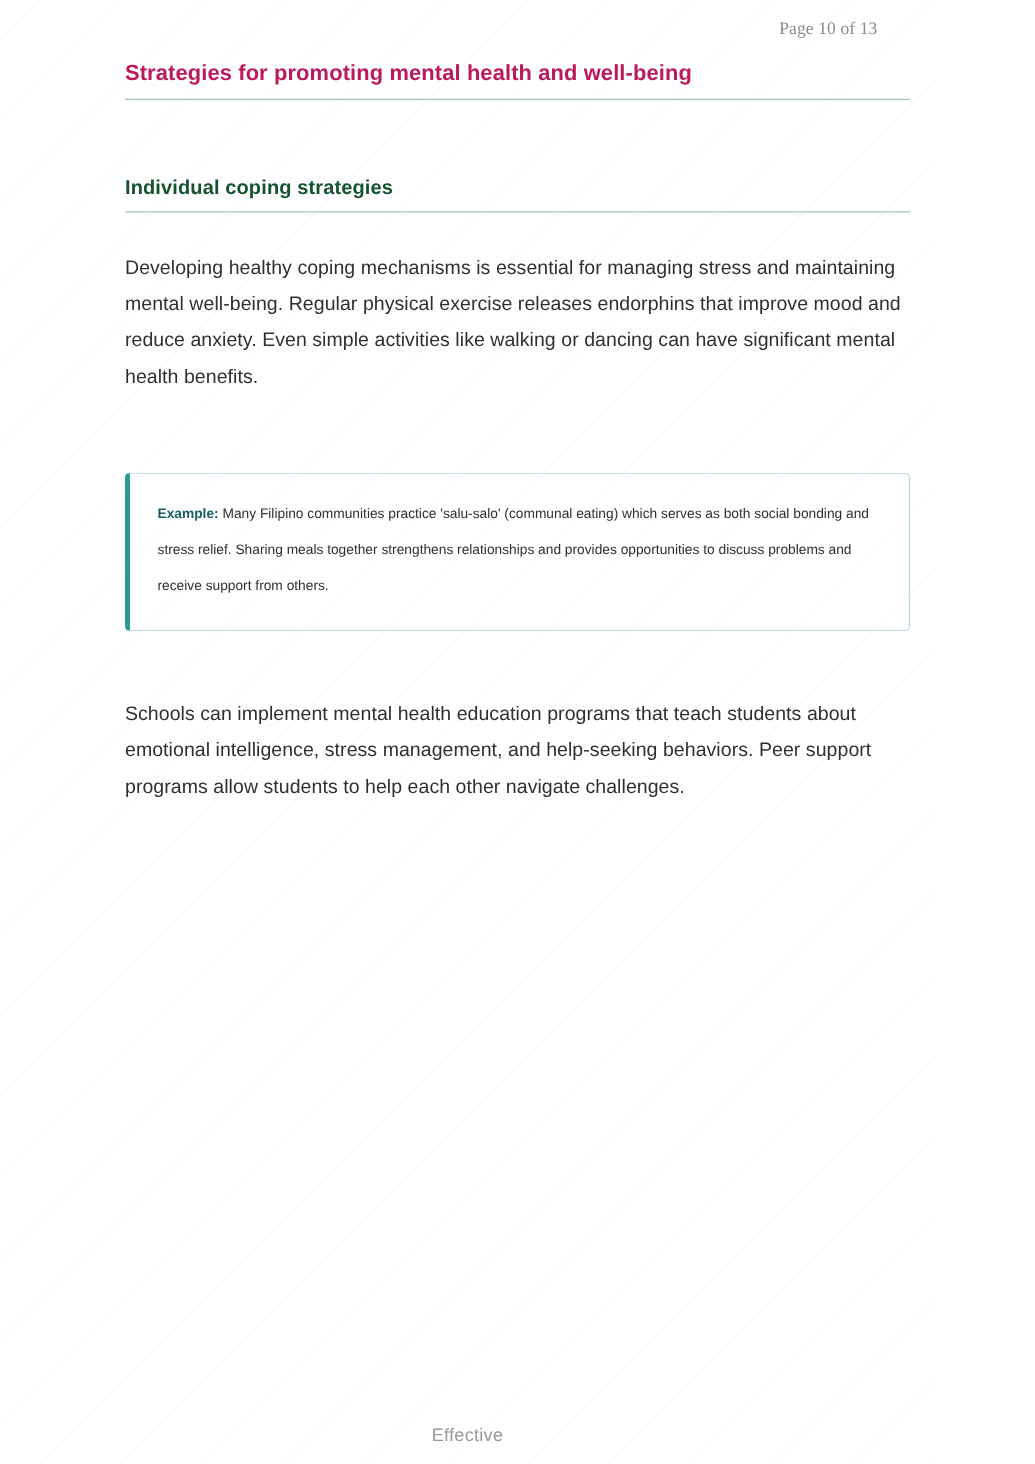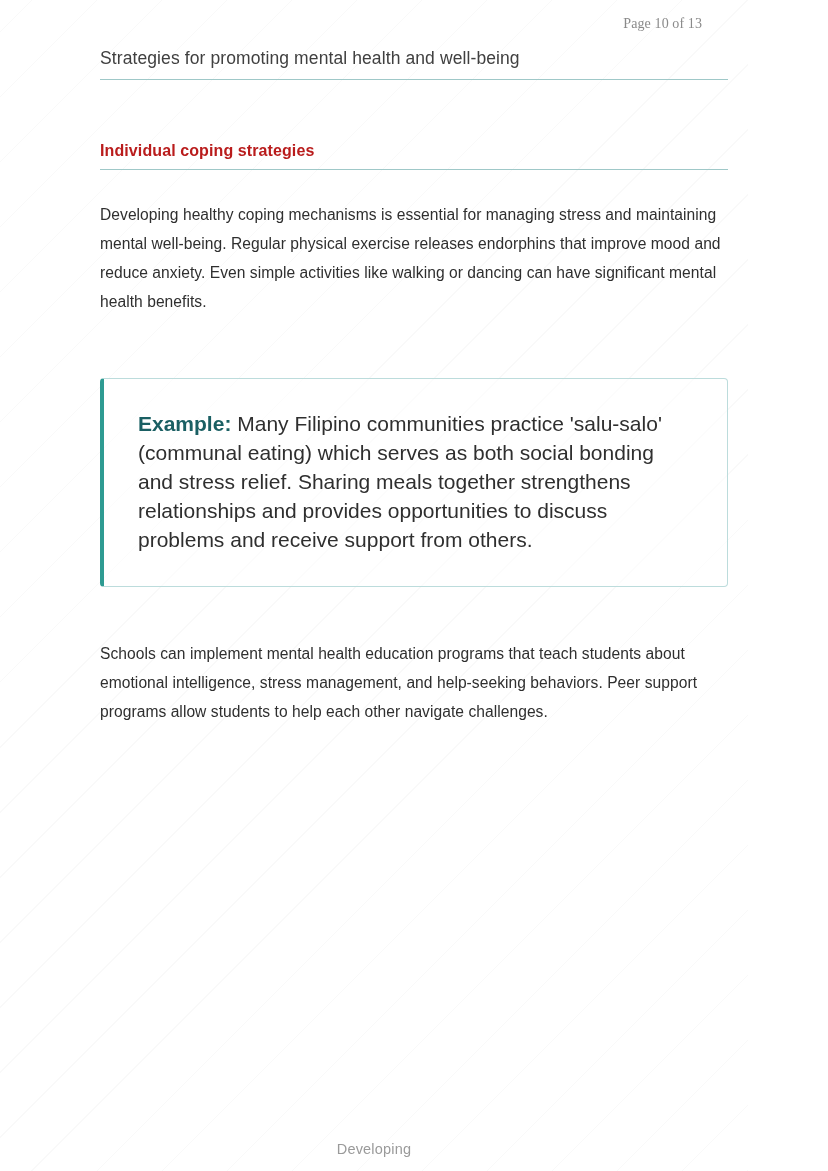--- a/index.html
+++ b/index.html
@@ -52,32 +52,32 @@
 
   .content {
     position: absolute;
     left: 100px;
     top: 48px;
     width: 628px;
   }
 
   h2.section-title {
     font-size: 17.5px;
-    font-weight: normal;
-    color: #404040;
+    font-weight: bold;
+    color: #be185d;
     margin: 0 0 10px 0;
     padding: 0 0 10px 0;
     border-bottom: 1.2px solid #9fc8c8;
     letter-spacing: 0.1px;
   }
 
   h3.sub-title {
     font-size: 16px;
     font-weight: bold;
-    color: #b91c1c;
+    color: #14532d;
     margin: 0 0 8px 0;
     padding: 0 0 9px 0;
     border-bottom: 1.2px solid #9fc8c8;
     letter-spacing: 0.1px;
   }
 
   p.para {
     font-size: 15.6px;
     line-height: 29px;
     color: #2f2f2f;
@@ -92,24 +92,24 @@
 
   .callout {
     border: 1.3px solid #bcdcdc;
     border-left: 4px solid #2e9b92;
     border-radius: 4px;
     padding: 18px 22px 20px 22px;
     box-sizing: border-box;
     background: rgba(255,255,255,0.55);
   }
   .callout p {
-    font-size: 21px;
+    font-size: 11px;
     line-height: 29px;
     color: #2f2f2f;
-    margin: 12px;
+    margin: 0;
   }
   .callout .label {
     font-weight: bold;
     color: #1a5f63;
   }
 
   .footer {
     position: absolute;
     left: 0;
     right: 0;
@@ -148,14 +148,14 @@
     </div>
 
     <div class="gap-section"></div>
 
     <div class="gap-after-title"></div>
     <p class="para">Schools can implement mental health education programs that teach students about emotional intelligence, stress management, and help-seeking behaviors. Peer support programs allow students to help each other navigate challenges.</p>
     <div class="gap-para"></div>
 
   </div>
 
-  <div class="footer">Developing</div>
+  <div class="footer">Effective</div>
 </div>
 
 </body></html>

